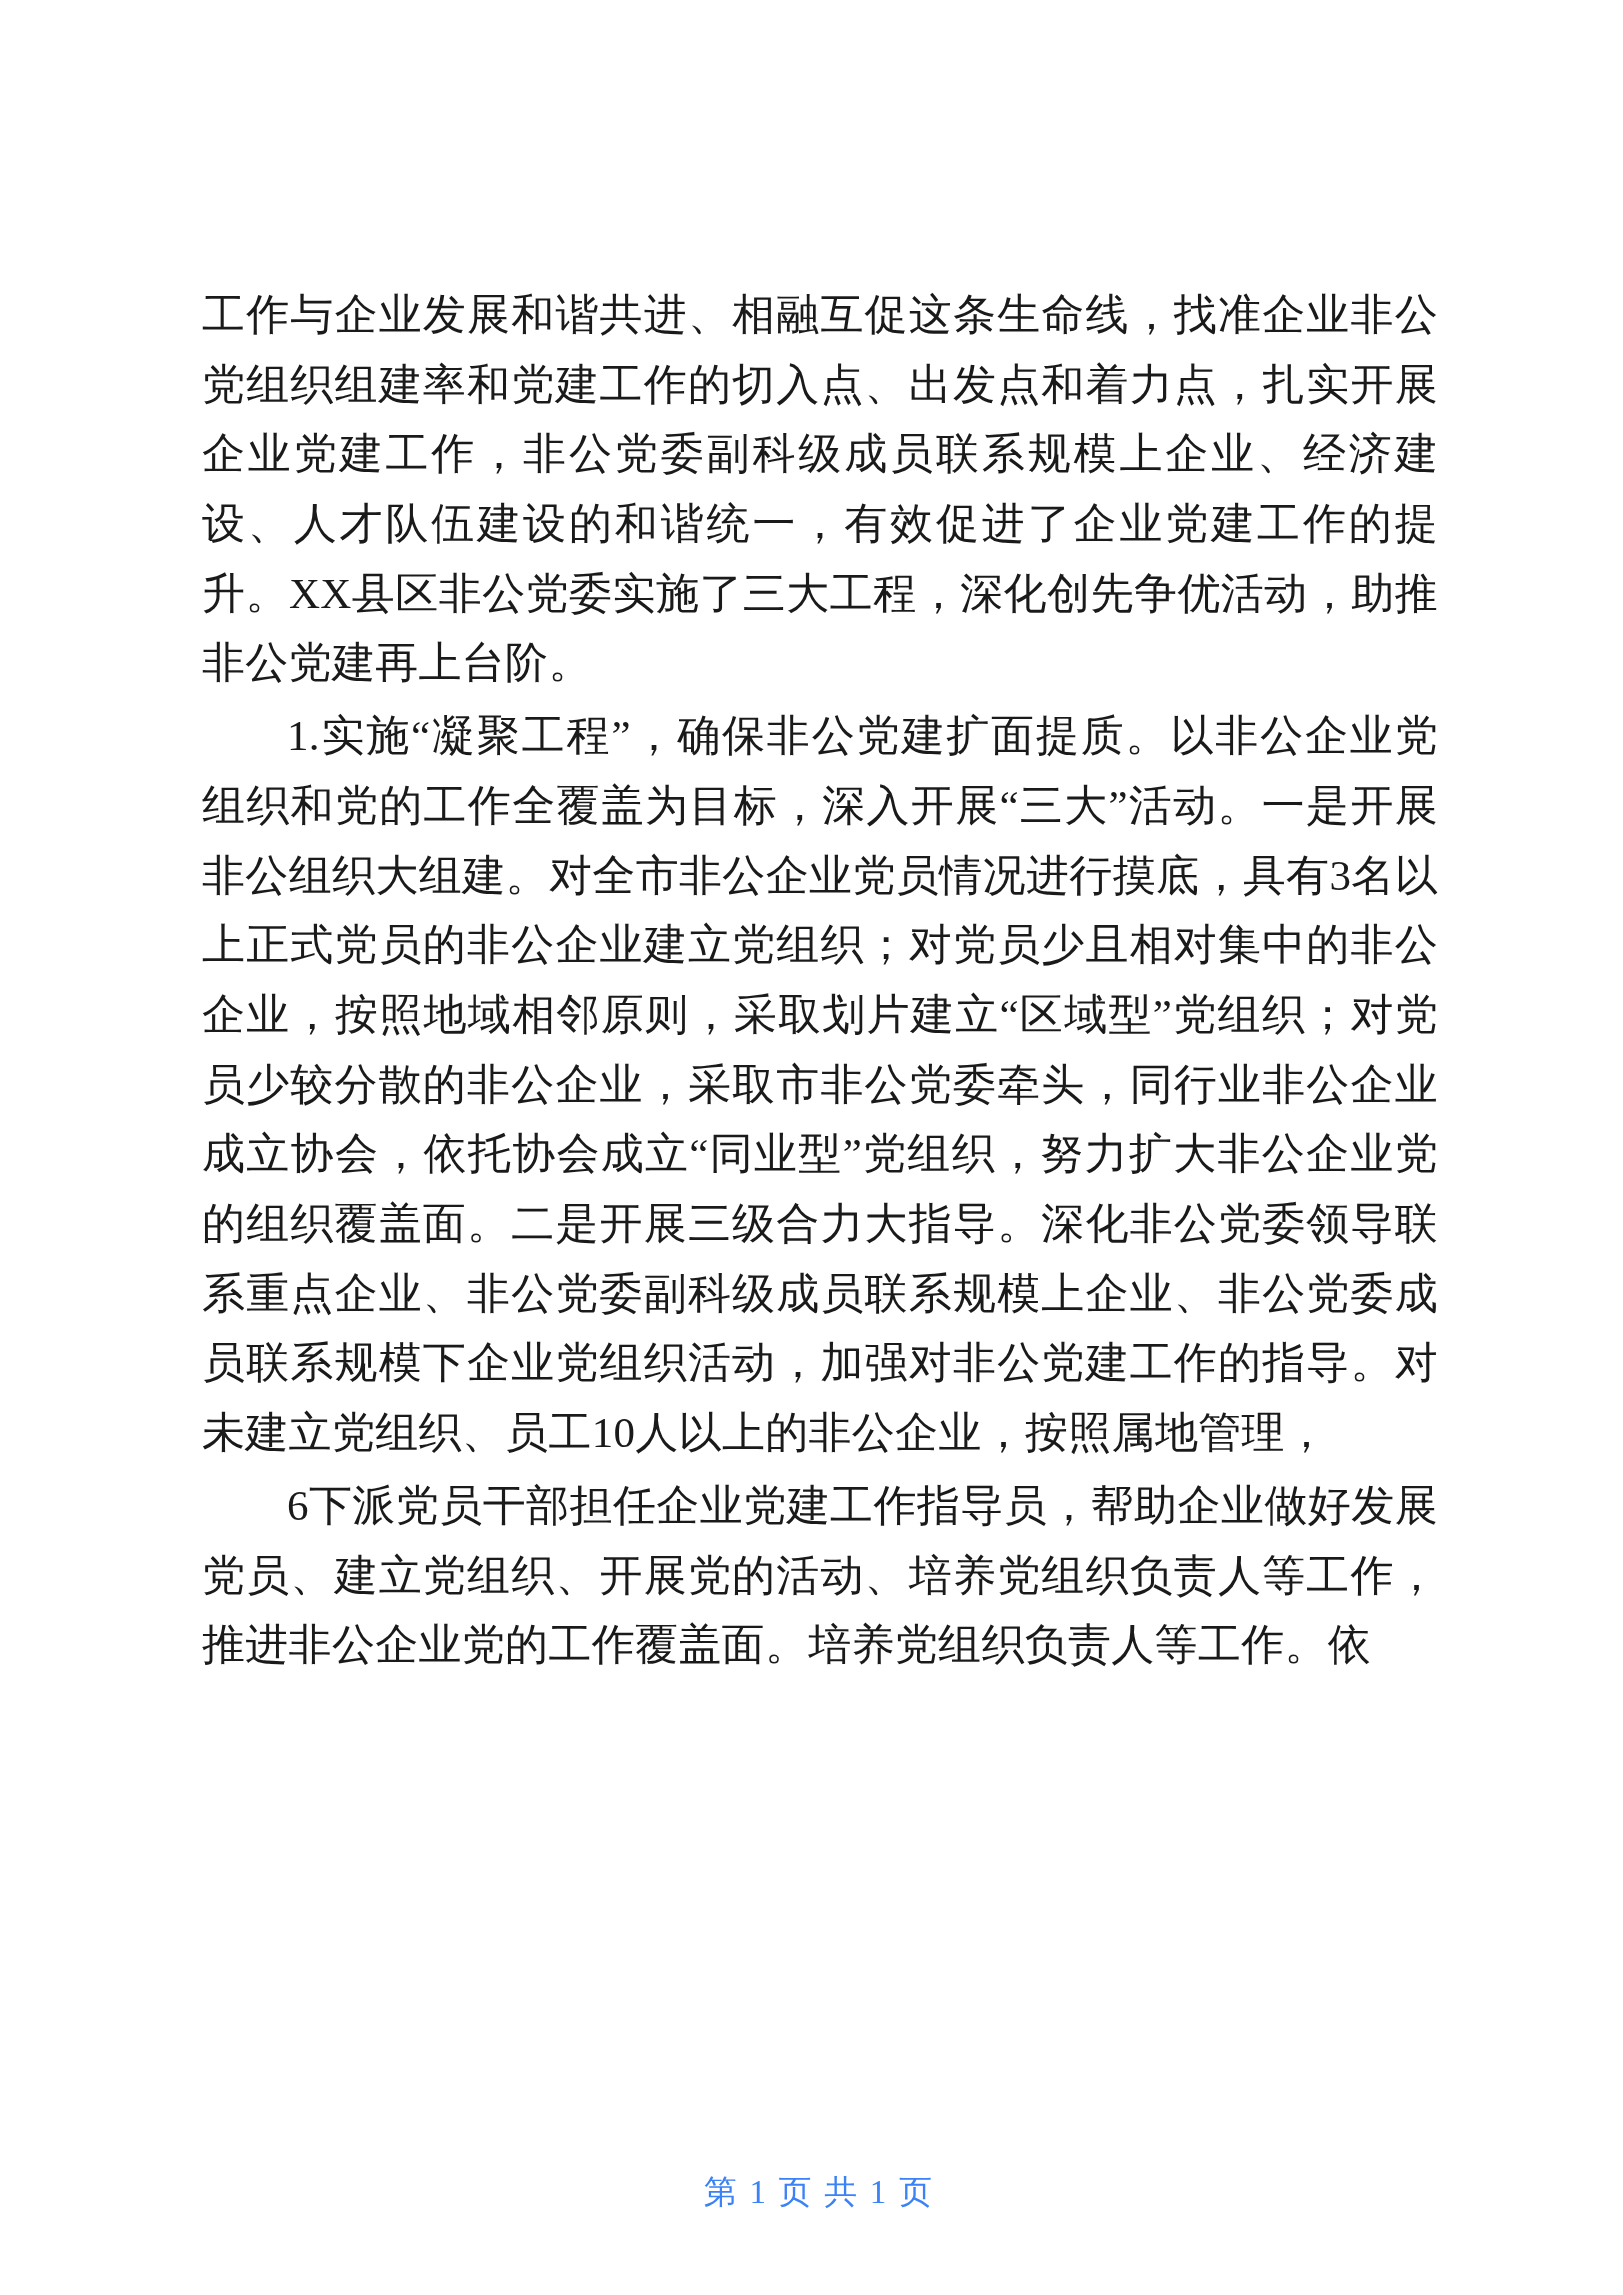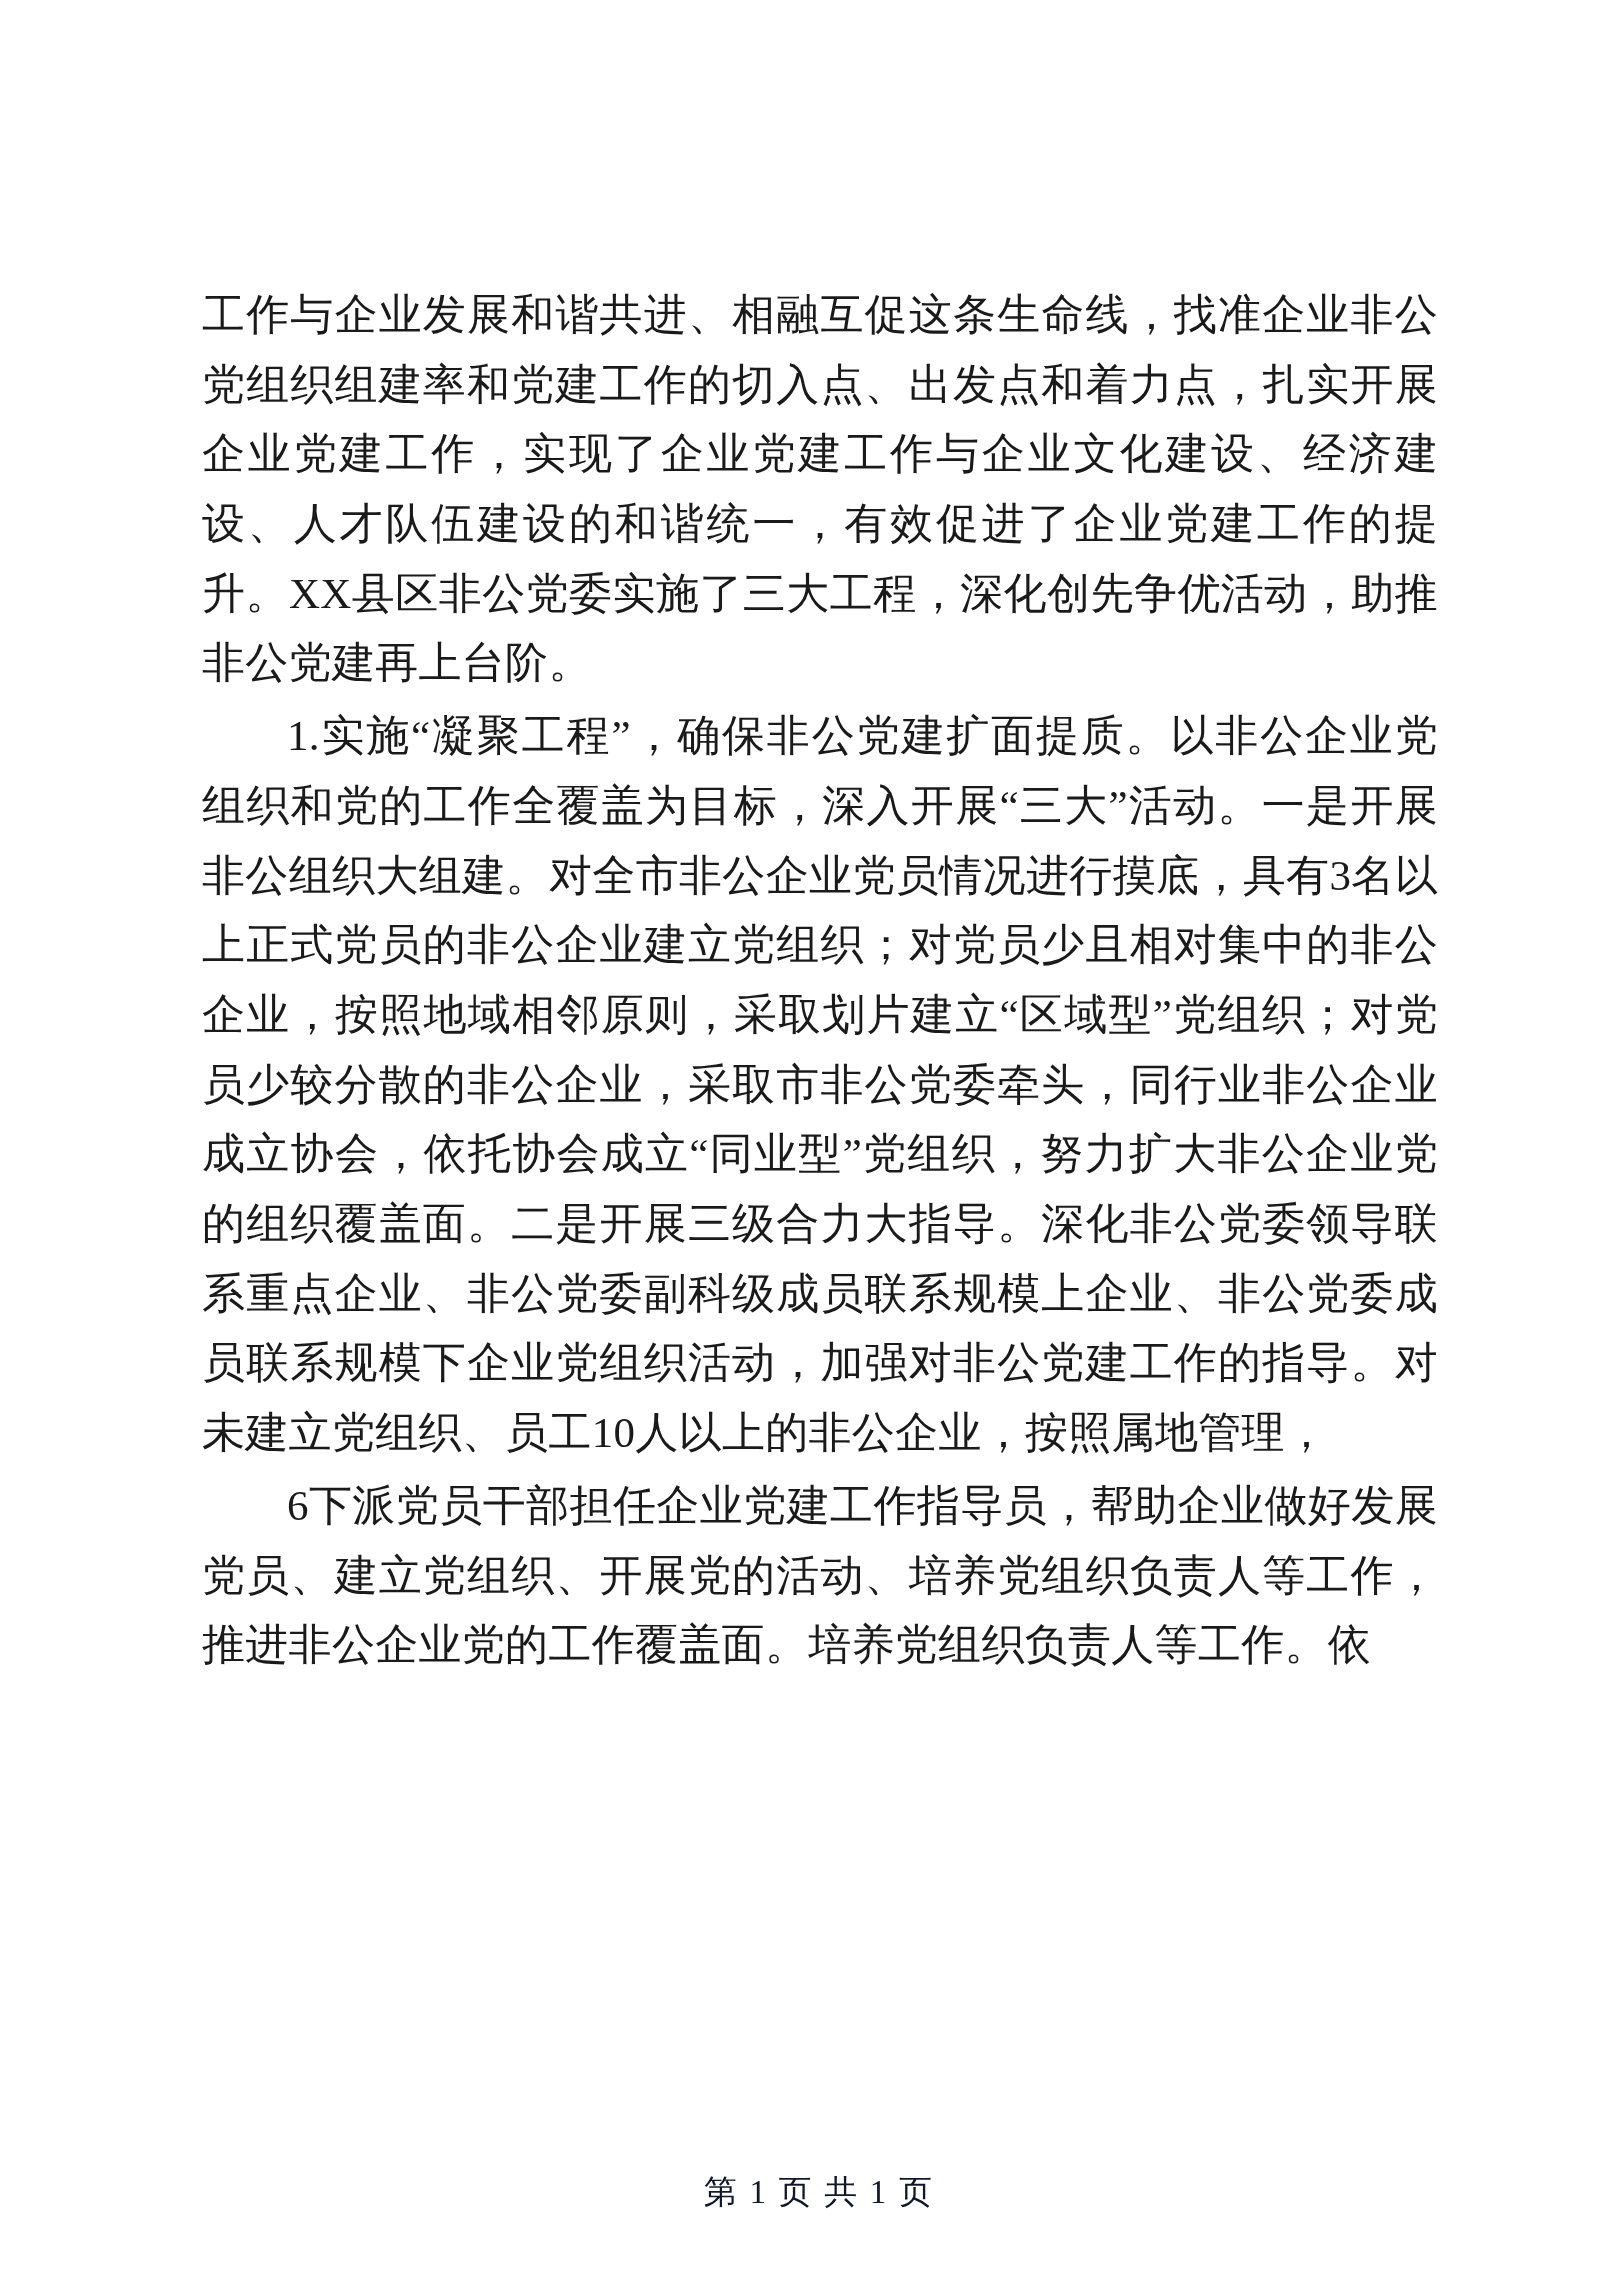--- a/index.html
+++ b/index.html
@@ -39,29 +39,29 @@
     text-indent: 85px;
   }
   .footer {
     position: absolute;
     left: 15px;
     right: 0;
     bottom: 80px;
     text-align: center;
     font-size: 33px;
     letter-spacing: 2.2px;
-    color: #0f172a;
+    color: #3b82f6;
     font-family: "Liberation Serif", "DejaVu Serif", serif;
     margin-top: 36px;
   }
 </style>
 </head>
 <body>
 
 <div class="page">
   <div class="doc-body">
-    <p class="para">工作与企业发展和谐共进、相融互促这条生命线，找准企业非公党组织组建率和党建工作的切入点、出发点和着力点，扎实开展企业党建工作，实现了企业党建工作与企业文化建设、经济建设、人才队伍建设的和谐统一，有效促进了企业党建工作的提升。XX县区非公党委实施了三大工程，深化创先争优活动，助推非公党建再上台阶。</p>
+    <p class="para">工作与企业发展和谐共进、相融互促这条生命线，找准企业非公党组织组建率和党建工作的切入点、出发点和着力点，扎实开展企业党建工作，非公党委副科级成员联系规模上企业、经济建设、人才队伍建设的和谐统一，有效促进了企业党建工作的提升。XX县区非公党委实施了三大工程，深化创先争优活动，助推非公党建再上台阶。</p>
     <p class="para indent">1.实施“凝聚工程”，确保非公党建扩面提质。以非公企业党组织和党的工作全覆盖为目标，深入开展“三大”活动。一是开展非公组织大组建。对全市非公企业党员情况进行摸底，具有3名以上正式党员的非公企业建立党组织；对党员少且相对集中的非公企业，按照地域相邻原则，采取划片建立“区域型”党组织；对党员少较分散的非公企业，采取市非公党委牵头，同行业非公企业成立协会，依托协会成立“同业型”党组织，努力扩大非公企业党的组织覆盖面。二是开展三级合力大指导。深化非公党委领导联系重点企业、非公党委副科级成员联系规模上企业、非公党委成员联系规模下企业党组织活动，加强对非公党建工作的指导。对未建立党组织、员工10人以上的非公企业，按照属地管理，</p>
     <p class="para indent">6下派党员干部担任企业党建工作指导员，帮助企业做好发展党员、建立党组织、开展党的活动、培养党组织负责人等工作，推进非公企业党的工作覆盖面。培养党组织负责人等工作。依</p>
   </div>
   <div class="footer">第 1 页  共 1 页</div>
 </div>
 
 
 </body></html>

